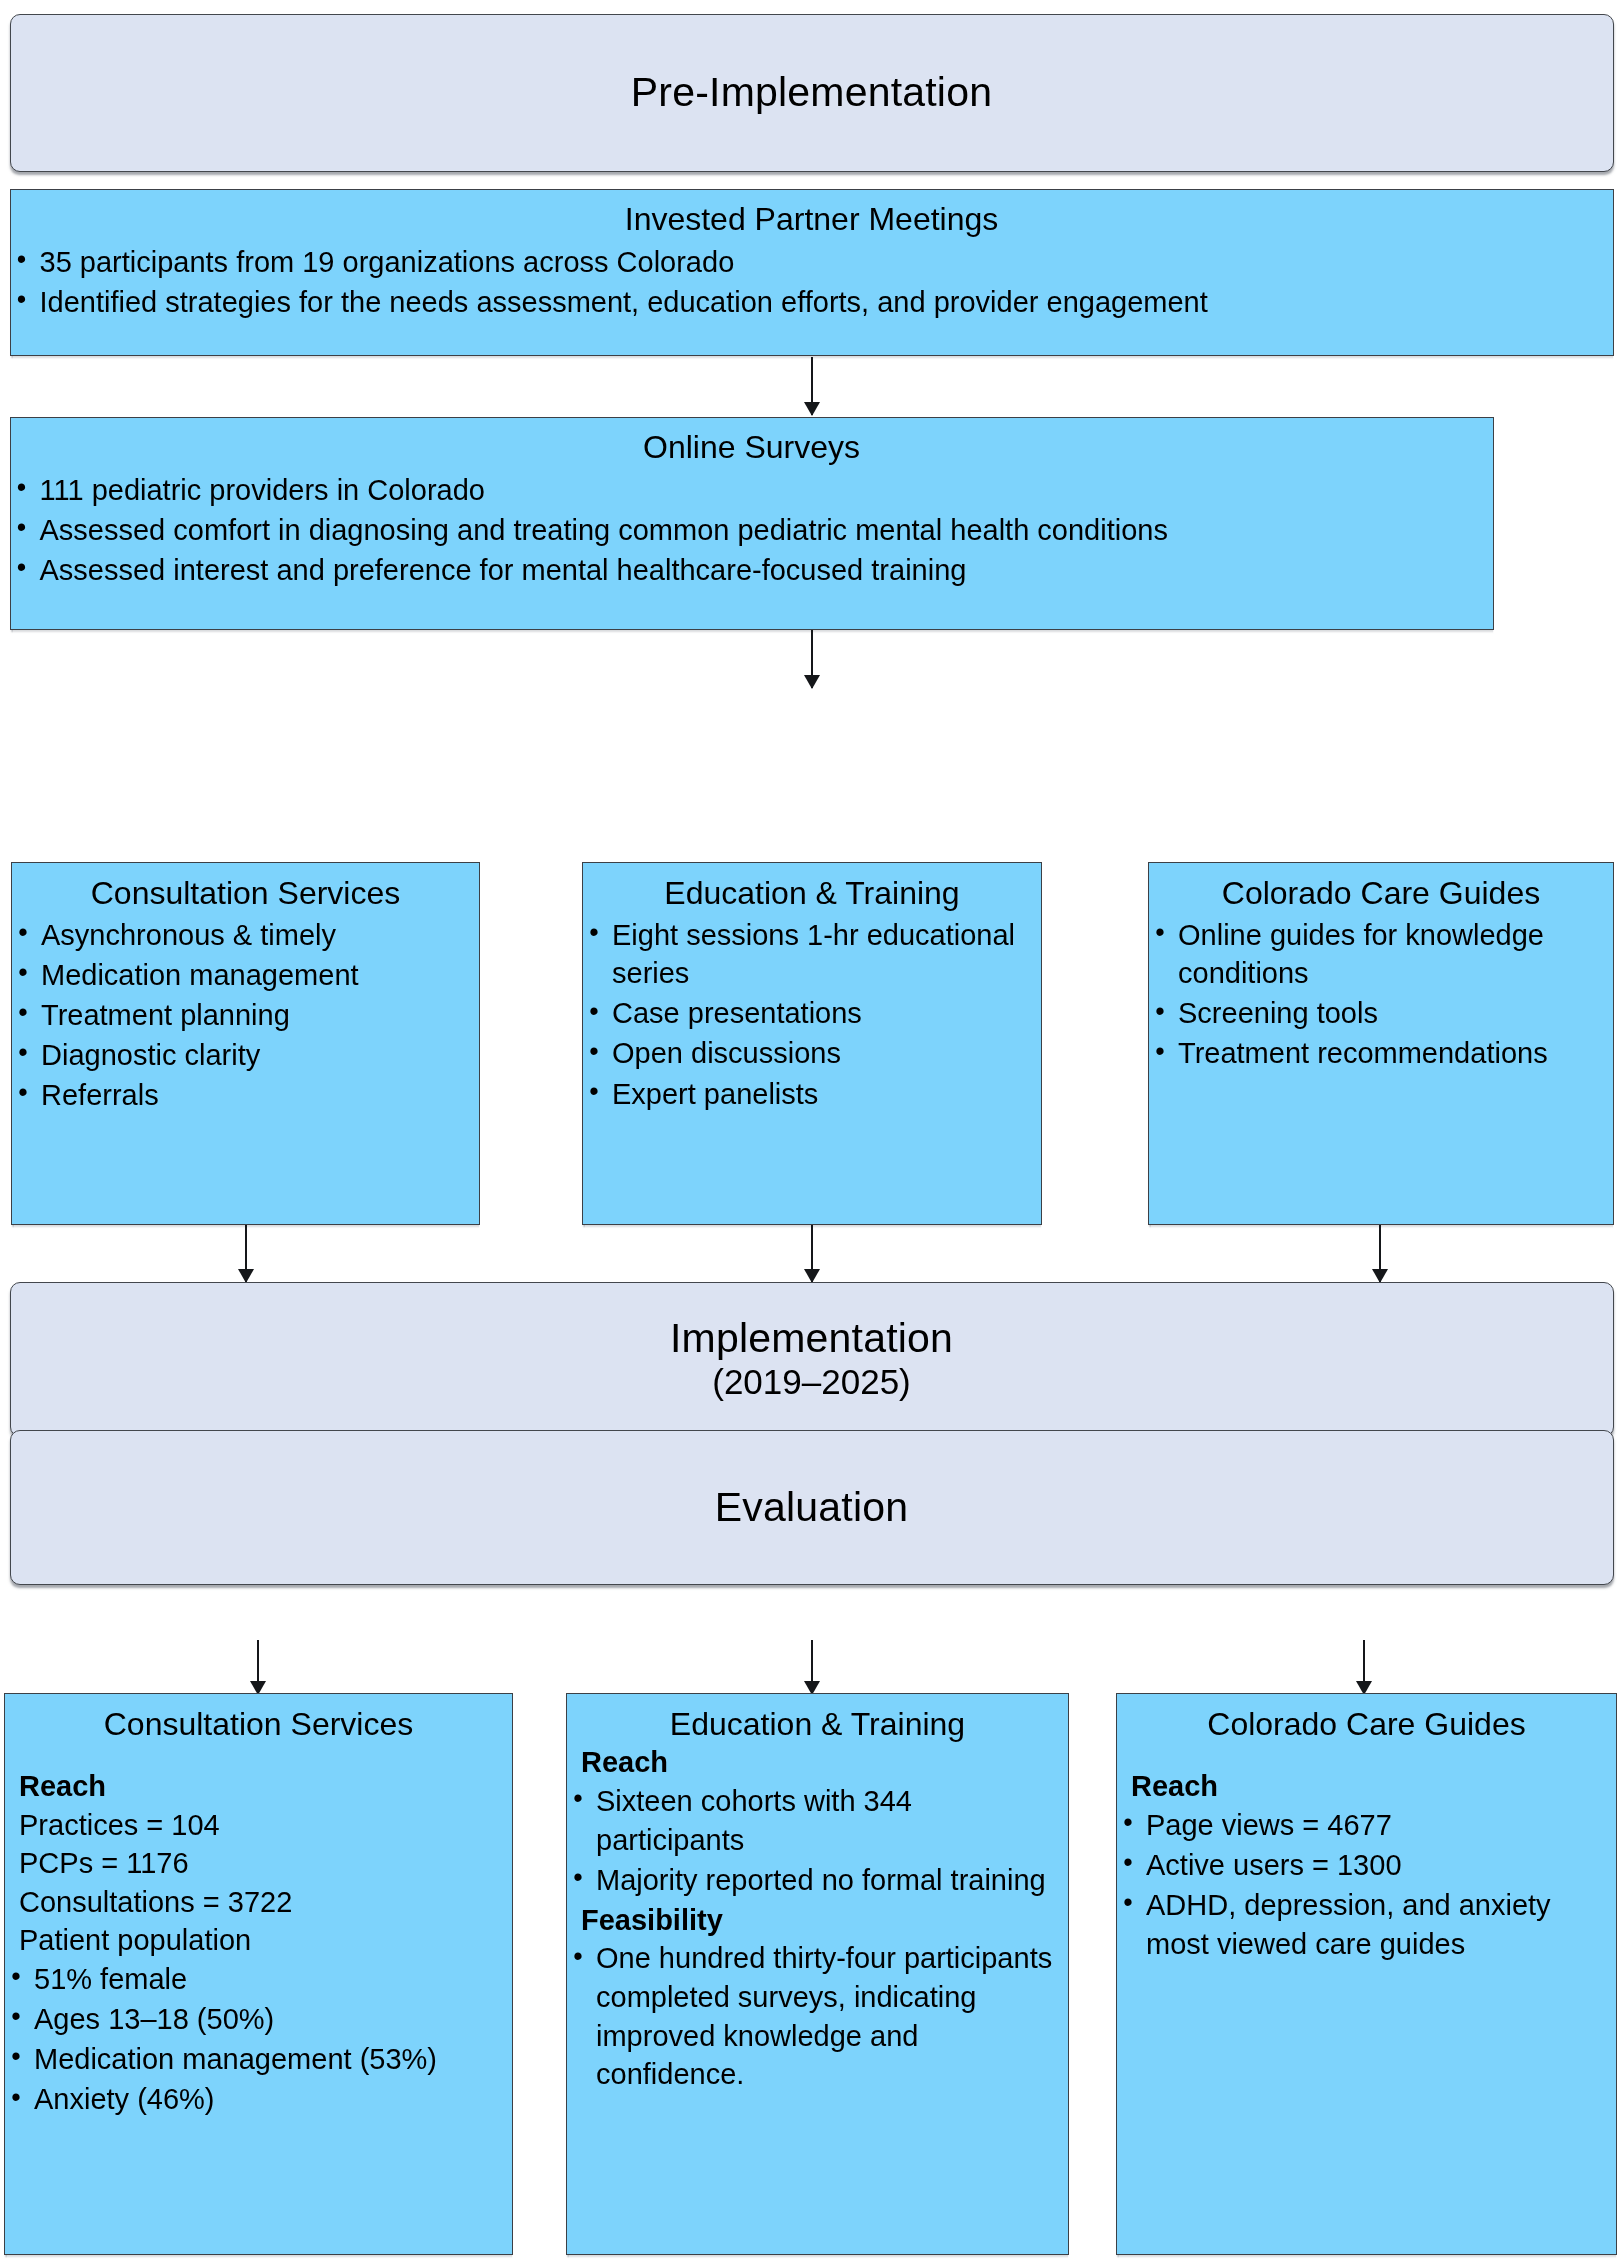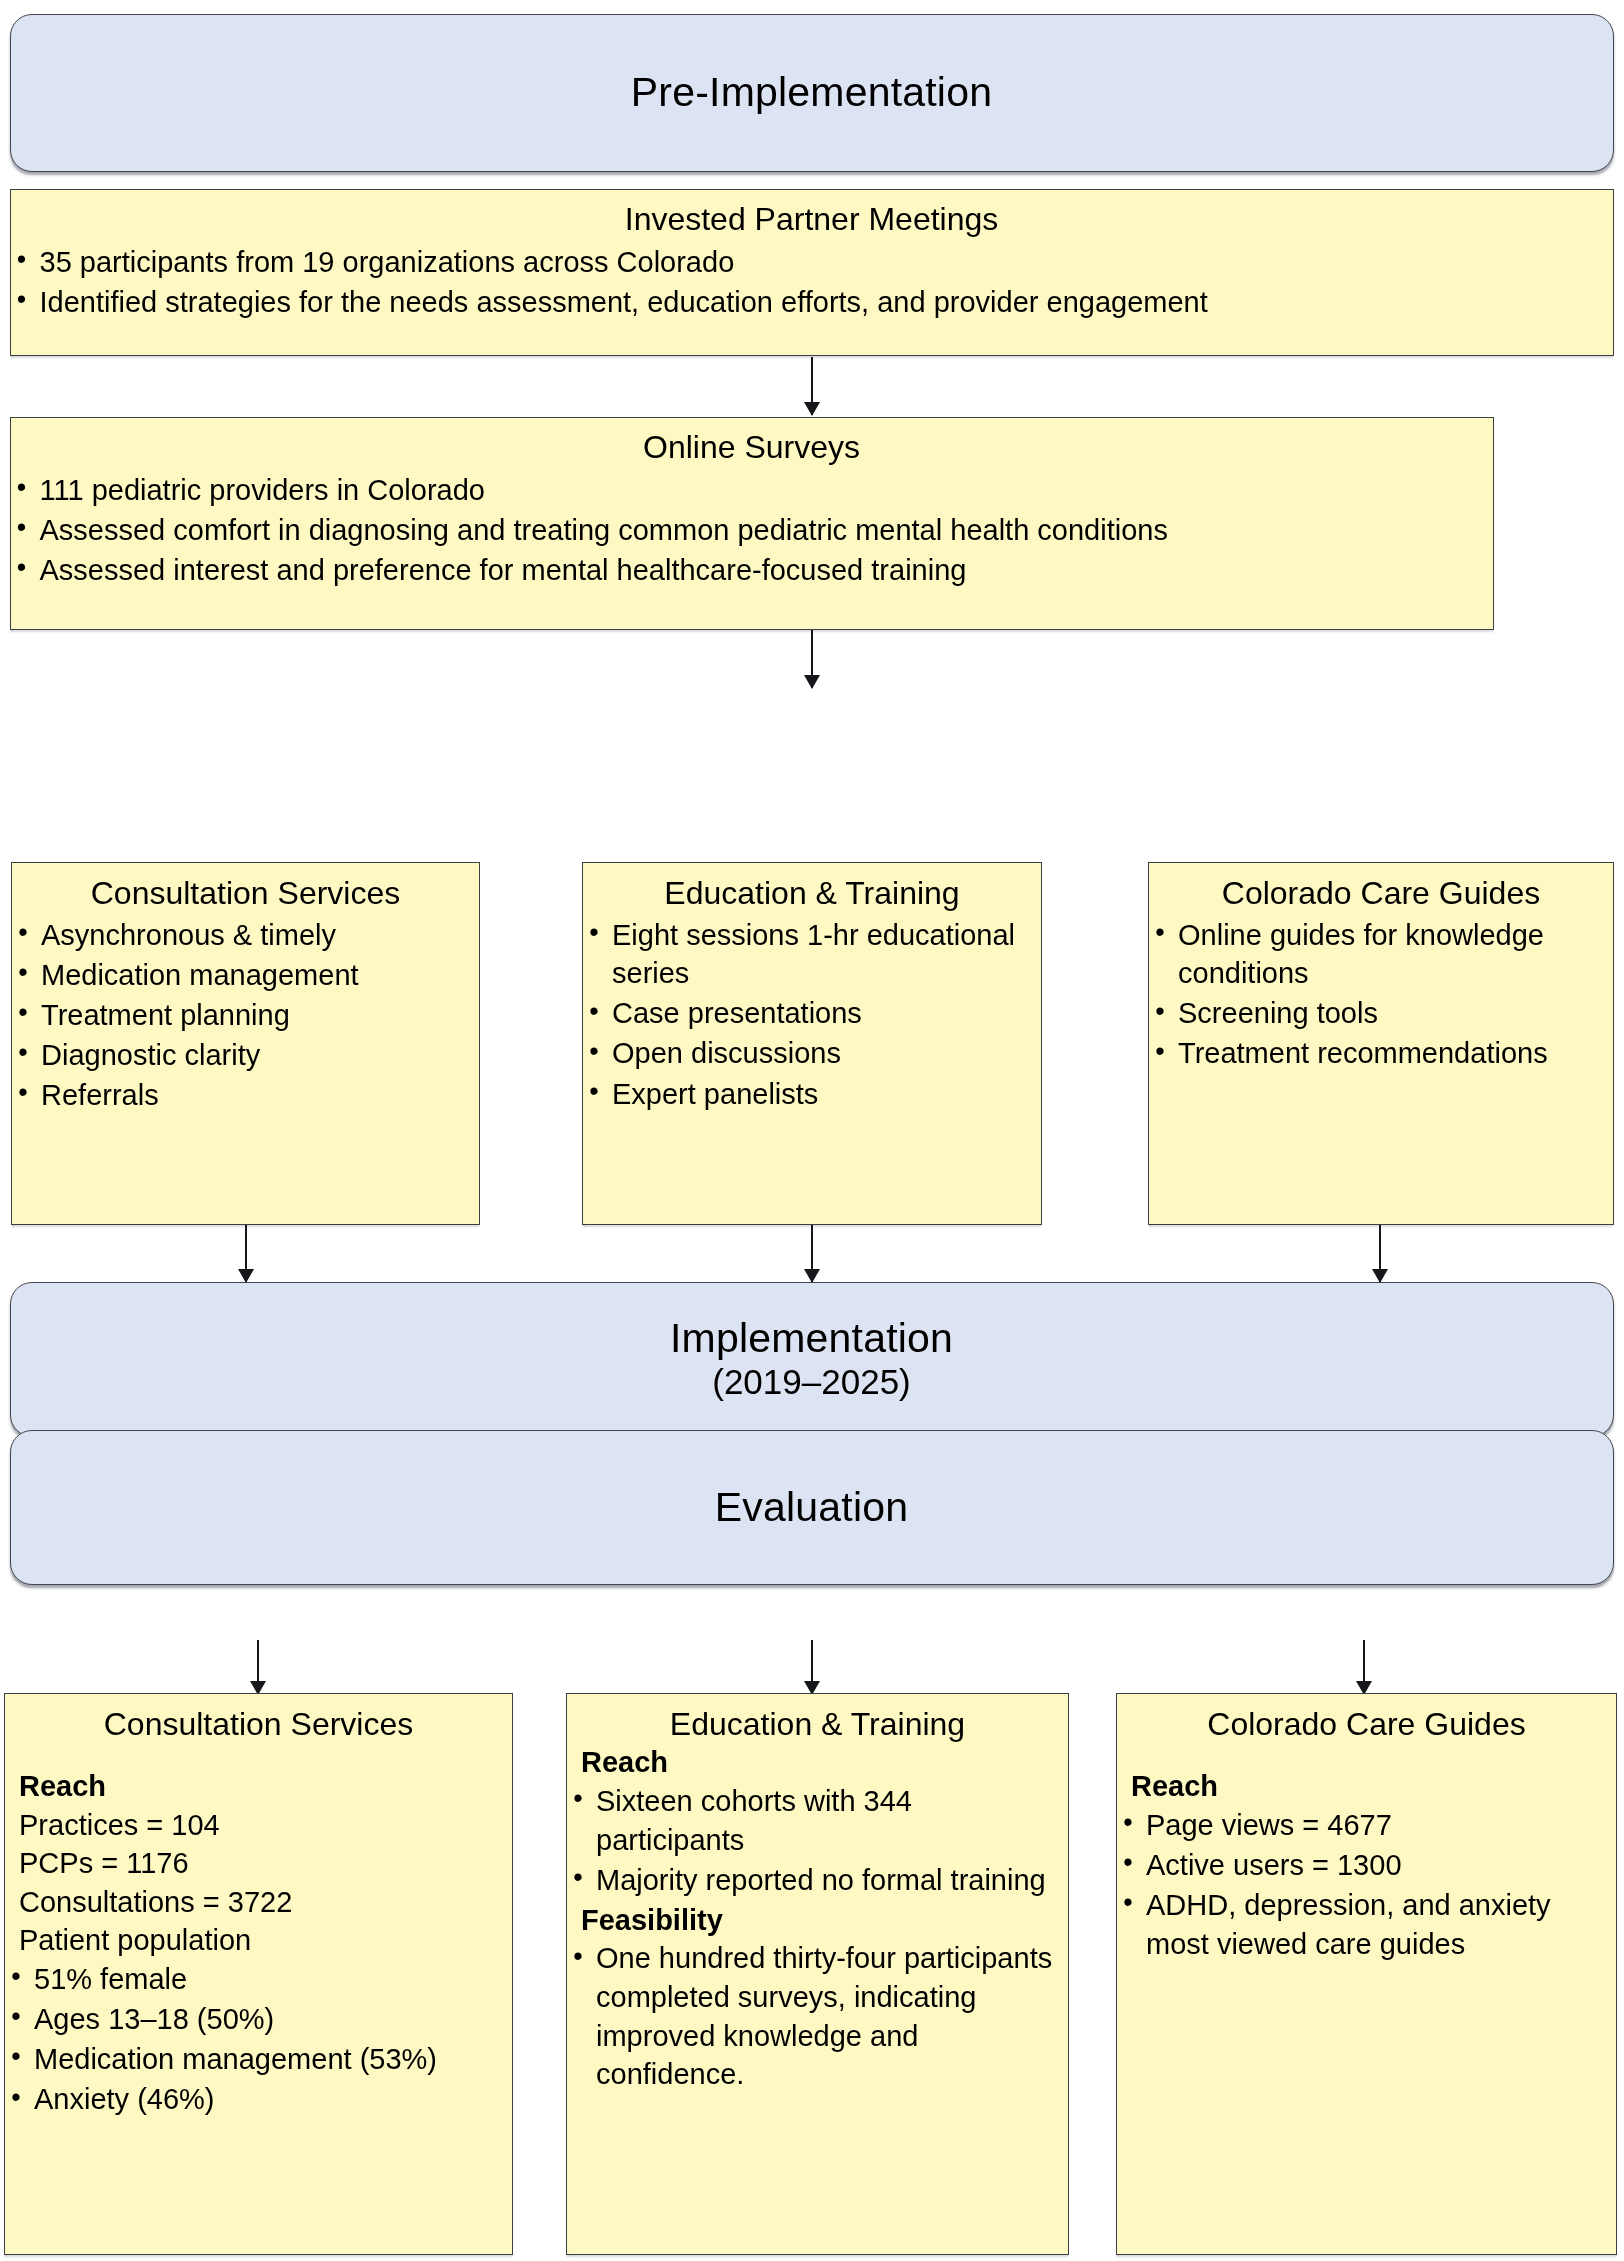--- a/index.html
+++ b/index.html
@@ -17,21 +17,21 @@
     height: 2261px;
     background: #ffffff;
     overflow: hidden;
   }
 
   
   .stage-box {
     position: absolute;
     background: #dce3f2;
     border: 1.6px solid #43474d;
-    border-radius: 22px;
+    border-radius: 10px;
     box-shadow: 0 3.2px 2.4px -0.8px rgba(90,95,105,0.55);
     box-sizing: border-box;
     display: flex;
     flex-direction: column;
     align-items: center;
     justify-content: center;
   }
   .stage-title {
     font-size: 41px;
     line-height: 1.12;
@@ -40,21 +40,21 @@
     letter-spacing: 0.2px;
   }
   .stage-sub {
     font-size: 35px;
     line-height: 1.15;
     text-align: center;
   }
 
   .detail-box {
     position: absolute;
-    background: #fef9c3;
+    background: #7dd3fc;
     border: 1.6px solid #3c4046;
     box-sizing: border-box;
     box-shadow: 0 2.4px 1.6px -0.8px rgba(100,105,115,0.5);
     overflow: hidden;
   }
   .detail-title {
     text-align: center;
     font-size: 32px;
     line-height: 1.2;
     margin: 9.5px 0 4.7px 0;

